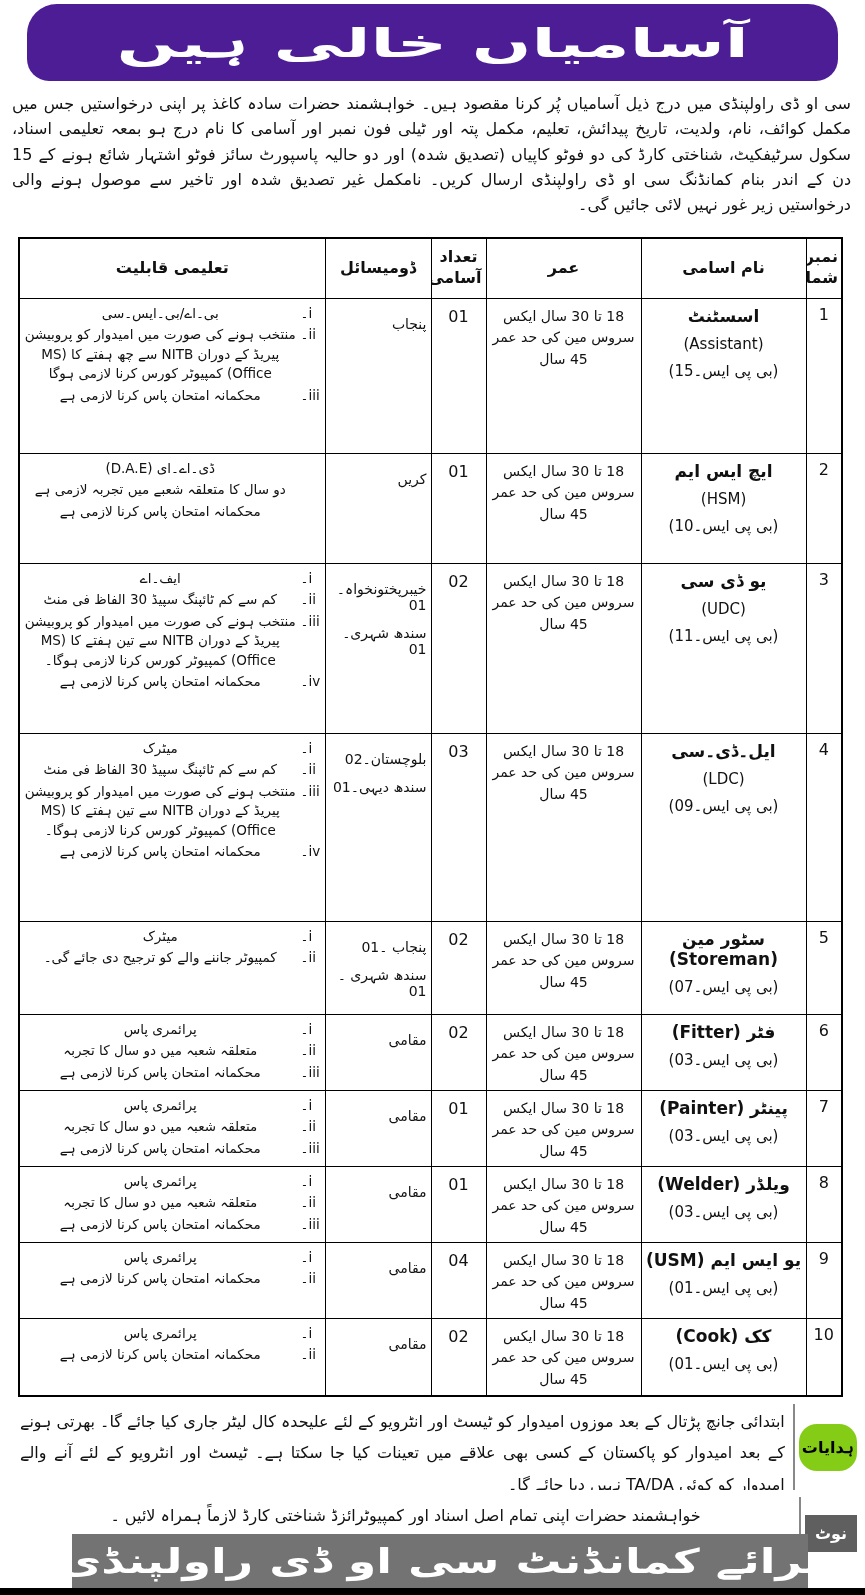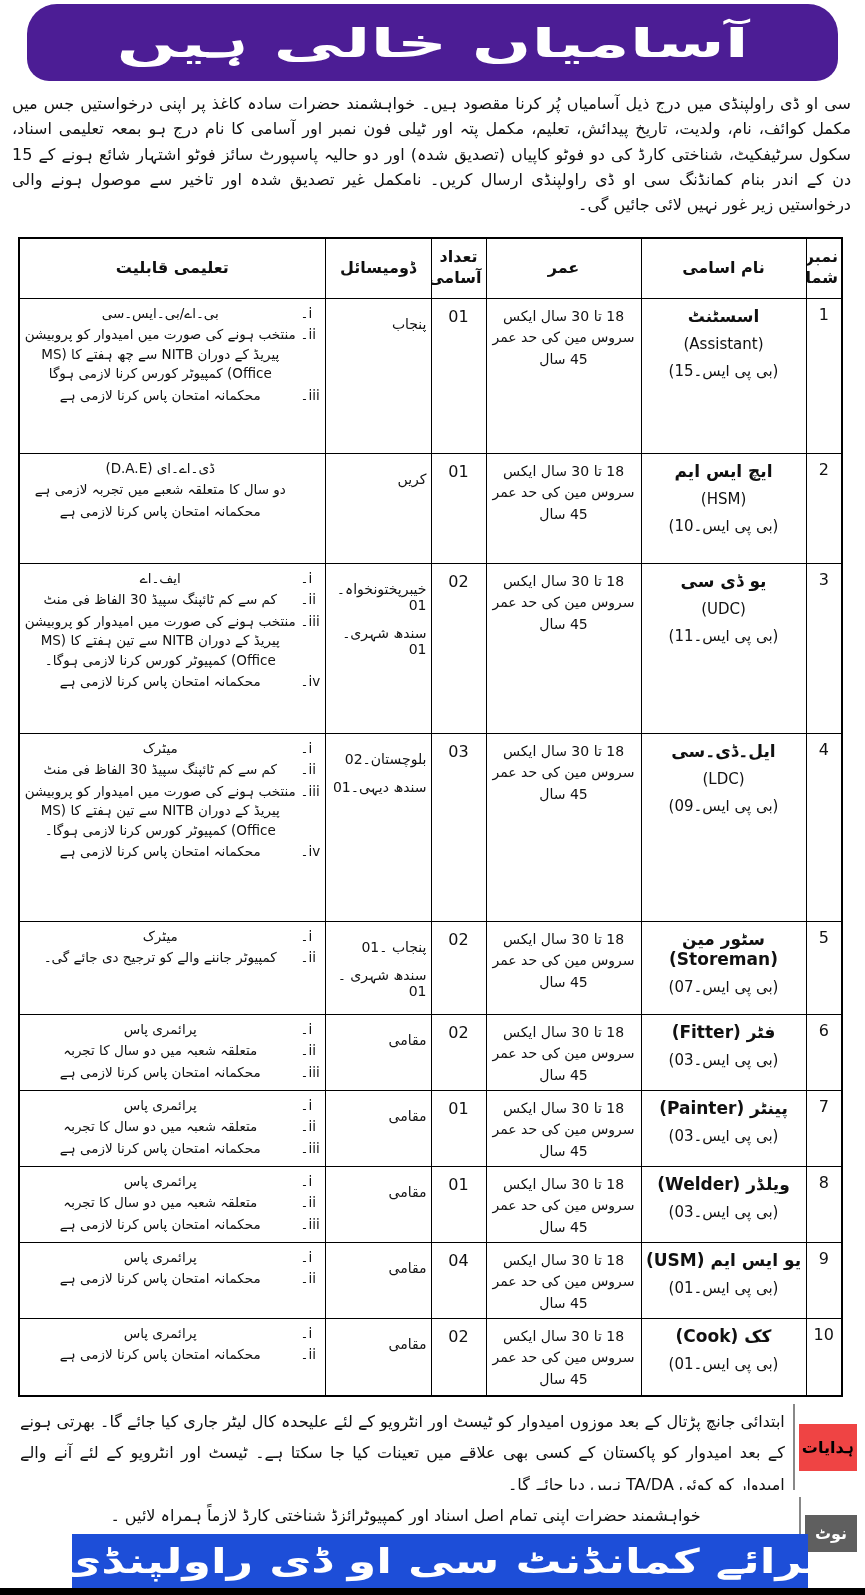--- a/index.html
+++ b/index.html
@@ -52,34 +52,34 @@
   td.domicile-cell { font-size:14px; padding-top:17px; }
   .dom-line { margin-bottom:12px; }
   td.qualification-cell { font-size:13.5px; line-height:1.45; padding-top:5px; }
   .q-item { display:flex; gap:4px; margin-bottom:2px; }
   .q-num  { min-width:20px; flex:0 0 auto; text-align:left; }
   .q-text { flex:1 1 auto; text-align:center; }
   
   .section { display:flex; align-items:stretch; margin:7px 8px 0 10px; }
   .section-label-col { flex:0 0 52px; display:flex; align-items:center; }
   .label-box { width:100%; text-align:center; font-weight:bold; font-size:16px; padding:14px 3px; }
-  .label-instructions { background:#ef4444; color:#000; }
+  .label-instructions { background:#84cc16; color:#000;border-radius:18px; }
   .label-note { background:#5f5f5f; color:#fff; padding:9px 3px; }
   .section-divider { flex:0 0 2px; background:#888; margin:0 4px; }
   .section-body { flex:1 1 auto; }
   .instructions-text {
     font-size:16px; line-height:1.95; text-align:justify;
     padding:2px 4px 0 10px; height:86px; overflow:hidden;
   }
   .note-body { padding:4px 4px 0 10px; height:72px; overflow:hidden; }
   .note-line { font-size:16px; line-height:1.9; text-align:center; }
   
   .footer-bar {
     position:absolute; bottom:7px; left:72px; right:57px; height:54px;
-    background:#1d4ed8; display:flex; align-items:center; justify-content:center;
+    background:#737373; display:flex; align-items:center; justify-content:center;
   }
   .footer-text {
     color:#fff; font-weight:bold; font-size:34px; white-space:nowrap;
     transform:scaleX(1.35);
   }
   .bottom-strip {
     position:absolute; bottom:0; left:0; width:100%; height:7px; background:#000;
   }
 </style>
 </head>

